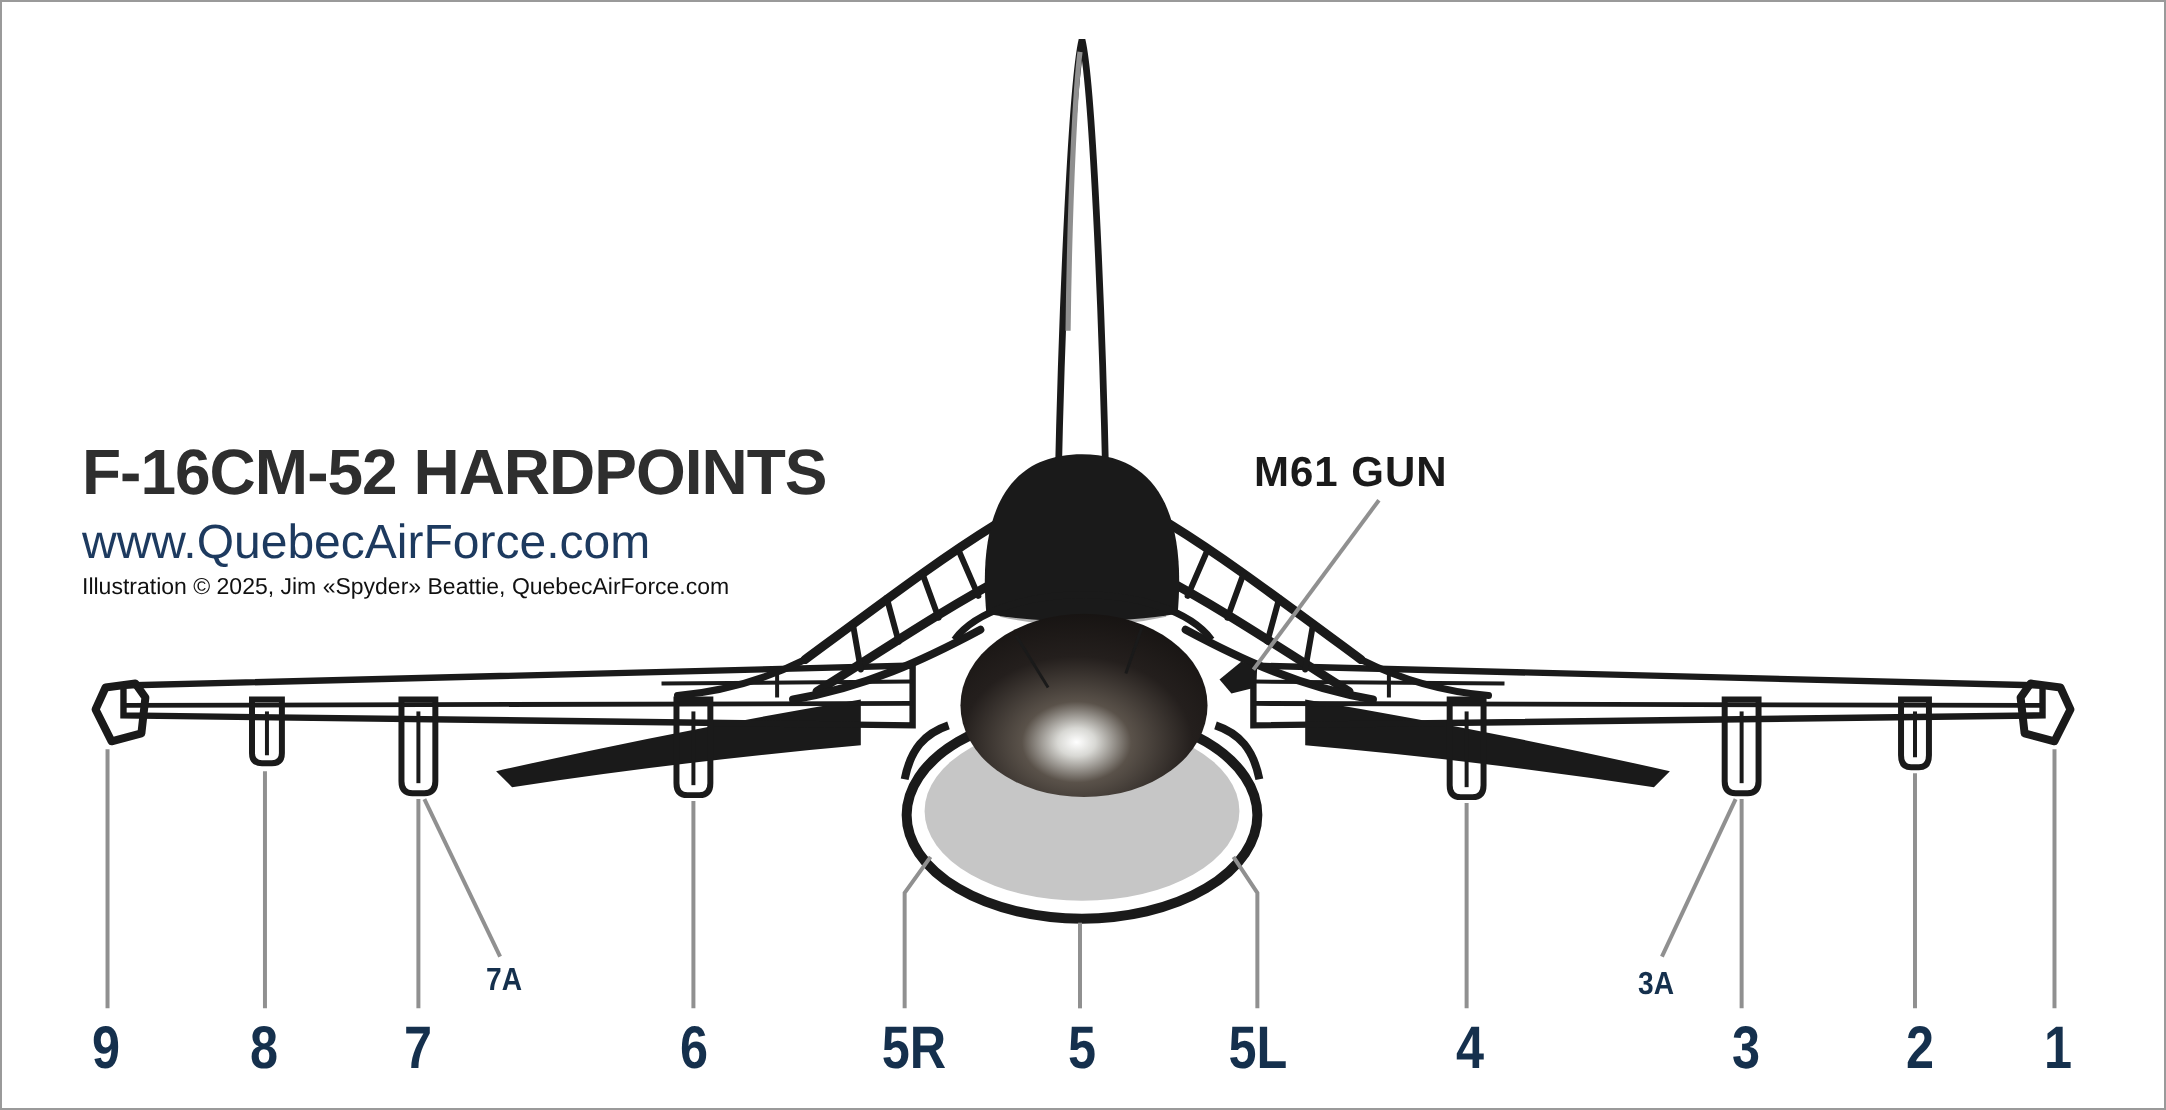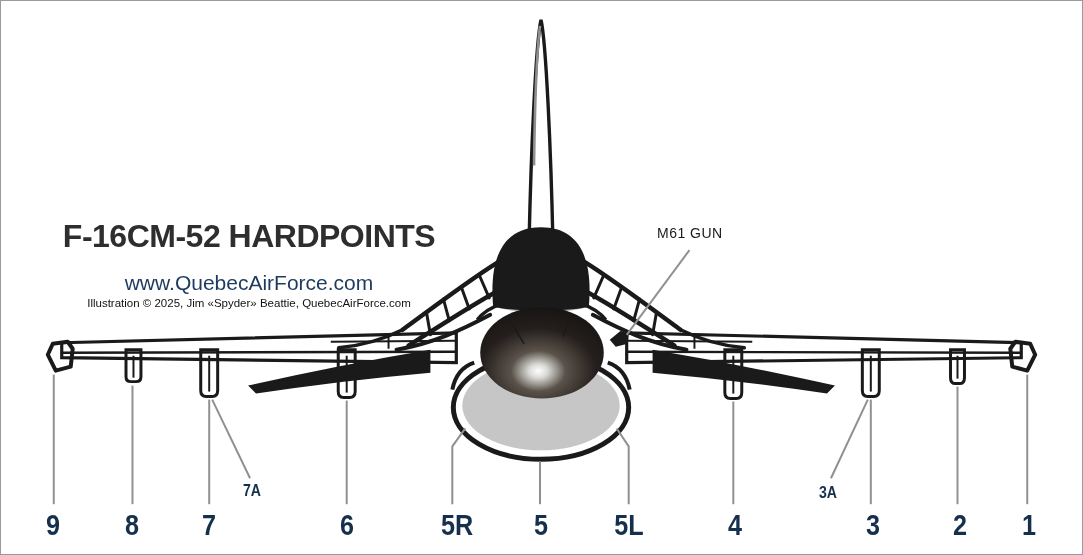--- a/index.html
+++ b/index.html
@@ -12,25 +12,25 @@
     border:1px solid #9a9a9a; box-sizing:border-box; overflow:hidden;
     font-family:"Liberation Sans", sans-serif;
   }
   #art{position:absolute;left:0;top:0;width:100%;height:100%;}
   .stroke-ink{stroke:var(--ink);fill:none;}
   .fill-ink{fill:var(--ink);stroke:none;}
   .white-fill{fill:#ffffff;}
   .stroke-leader{stroke:var(--leader);fill:none;stroke-width:2;}
   .fill-intake{fill:var(--intake);stroke:none;}
   .txt{position:absolute;white-space:nowrap;}
-  #header-block{left:40px;top:217px;width:416px;text-align:center;position:absolute;}
+  #header-block{left:40px;top:217px;width:416px;position:absolute;}
   #page-title{font-size:32px;font-weight:bold;color:var(--title);letter-spacing:-0.5px;}
-  #site-link{font-size:21px;color:var(--website);margin-top:16px;}
+  #site-link{font-size:24px;color:var(--website);margin-top:3px;}
   #credit-line{font-size:11.5px;color:var(--credit);margin-top:2px;}
-  #gun-callout{left:656px;top:224px;font-size:14px;font-weight:normal;color:var(--ink);letter-spacing:0.5px;}
+  #gun-callout{left:626px;top:224px;font-size:21px;font-weight:bold;color:var(--ink);letter-spacing:0.5px;}
   .station{
     top:507px;width:64px;text-align:center;font-size:30px;font-weight:bold;
     color:var(--station);transform:scaleX(0.84);
   }
   .substation{
     width:44px;text-align:center;font-size:16px;font-weight:bold;
     color:var(--station);transform:scaleX(0.88);
   }
   .s9{left:20px;} .s8{left:99px;} .s7{left:176px;} .s6{left:314px;}
   .s5r{left:424px;} .s5{left:508px;} .s5l{left:596px;} .s4{left:702px;}

